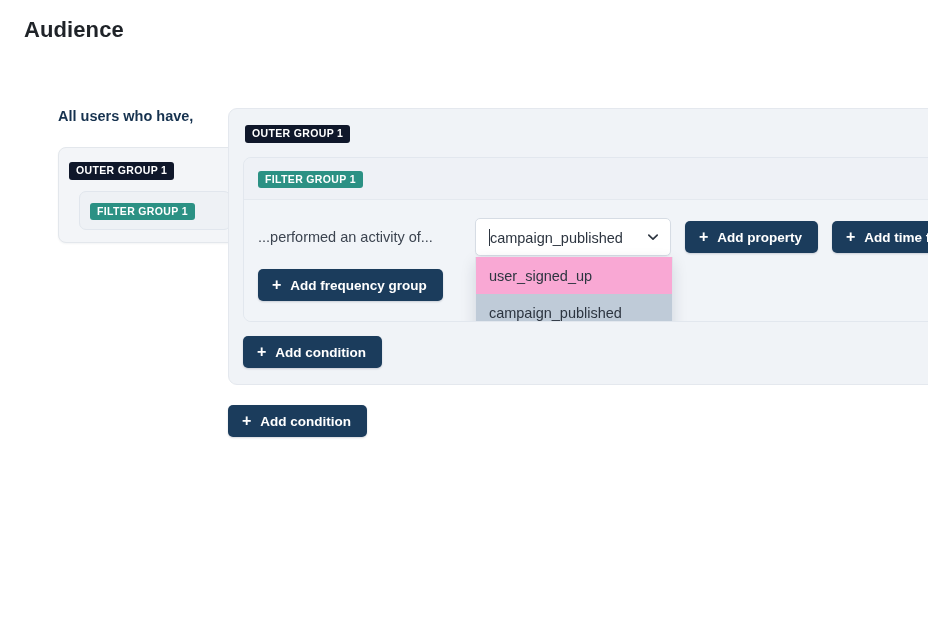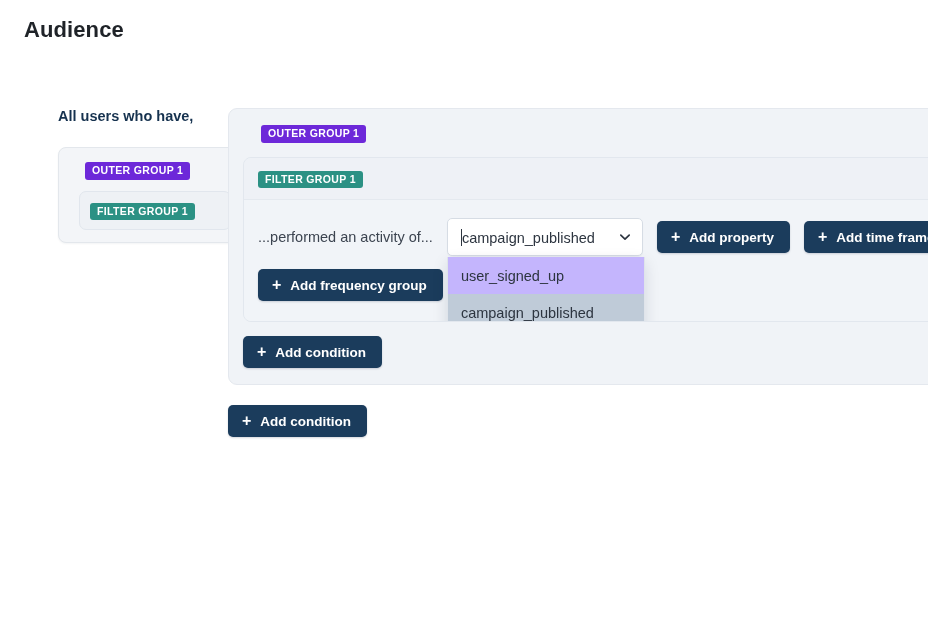--- a/index.html
+++ b/index.html
@@ -55,21 +55,21 @@
     display: inline-block;
     font-size: 10.5px;
     font-weight: 700;
     letter-spacing: .35px;
     color: #ffffff;
     padding: 3px 7px 4px 7px;
     border-radius: 3px;
     line-height: 1;
     white-space: nowrap;
   }
-  .badge-outer  { background: #6d28d9; margin-left: 16px; }
+  .badge-outer  { background: #0f172a; }
   .badge-filter { background: #2b9184; text-align: right; }
 
   
   .builder { position: absolute; left: 228px; top: 108px; width: 760px; }
 
   .outer-group {
     position: relative;
     width: 760px;
     background: #f0f3f7;
     border: 1px solid #e4e8ee;
@@ -103,21 +103,21 @@
     gap: 14px;
     height: 38px;
   }
   .condition-text {
     font-size: 14.5px;
     color: #3c4450;
     white-space: nowrap;
   }
 
   
-  .select-wrap { position: relative; }
+  .select-wrap { position: relative; margin-left: 28px; }
   .select-box {
     width: 196px;
     height: 38px;
     background: #ffffff;
     border: 1px solid #d6dce4;
     border-radius: 5px;
     display: flex;
     align-items: center;
     padding: 0 10px 0 13px;
     box-shadow: 0 1px 1px rgba(16,30,54,.04);
@@ -143,21 +143,21 @@
     flex: 0 0 auto;
     margin-left: 4px;
   }
   .chev svg { display:block; }
 
   
   .dropdown {
     position: absolute;
     left: 0; top: 39px;
     width: 198px;
-    background: #c4b5fd;
+    background: #f9a8d4;
     border: 1px solid #dfe4ea;
     border-top: none;
     box-shadow: 0 5px 14px rgba(16,30,54,.13);
     z-index: 50;
     max-height: 308px;
     overflow: hidden;
   }
   .dd-item {
     height: 37px;
     display: flex;

